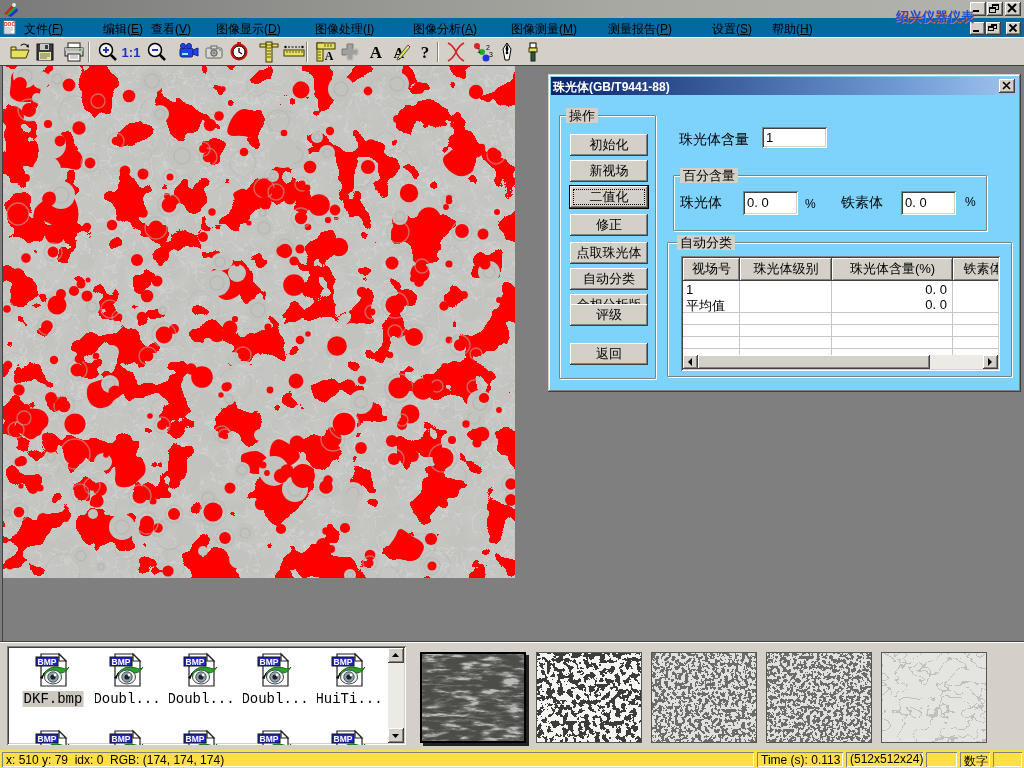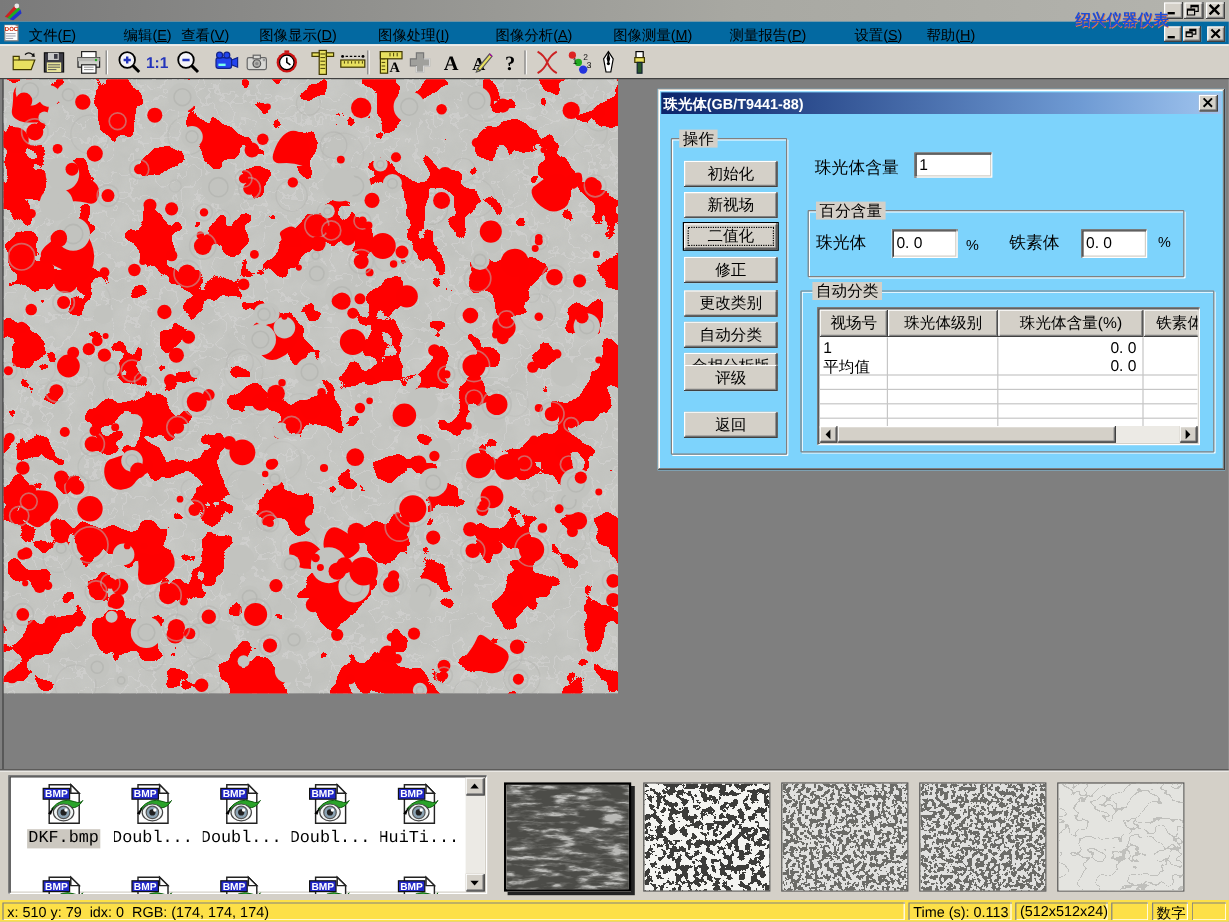--- a/index.html
+++ b/index.html
@@ -711,21 +711,21 @@
         </svg>
       </div>
     </div>
     <div class="abs group" style="left:11px;top:41px;width:97px;height:264px">
       <span class="glabel" style="left:6px">操作</span>
     </div>
     <div class="btn" style="left:22px;top:60px">初始化</div>
     <div class="btn" style="left:22px;top:86px">新视场</div>
     <div class="btn" style="left:22px;top:112px;box-shadow:0 0 0 1px #000,inset -1px -1px 0 #404040,inset 1px 1px 0 #ffffff,inset -2px -2px 0 #808080;outline:1px dotted #000;outline-offset:-4px">二值化</div>
     <div class="btn" style="left:22px;top:140px">修正</div>
-    <div class="btn" style="left:22px;top:168px">更改类别</div>
+    <div class="btn" style="left:22px;top:168px">点取珠光体</div>
     <div class="btn" style="left:22px;top:194px">自动分类</div>
     <div class="btn" style="left:22px;top:220px">金相分析版</div>
     <div class="btn" style="left:22px;top:230px">评级</div>
     <div class="btn" style="left:22px;top:269px">返回</div>
     <div class="abs" style="left:131px;top:57px;font-size:14px">珠光体含量</div>
     <div class="abs sunk" style="left:214px;top:53px;width:65px;height:21px;font-size:13px;padding:3px 0 0 4px">1</div>
     <div class="abs group" style="left:125px;top:101px;width:314px;height:56px">
       <span class="glabel" style="left:6px">百分含量</span>
       <div class="abs" style="left:6px;top:18px;font-size:14px">珠光体</div>
       <div class="abs sunk" style="left:69px;top:15px;width:55px;height:24px;font-size:13px;padding:4px 0 0 4px">0. 0</div>

